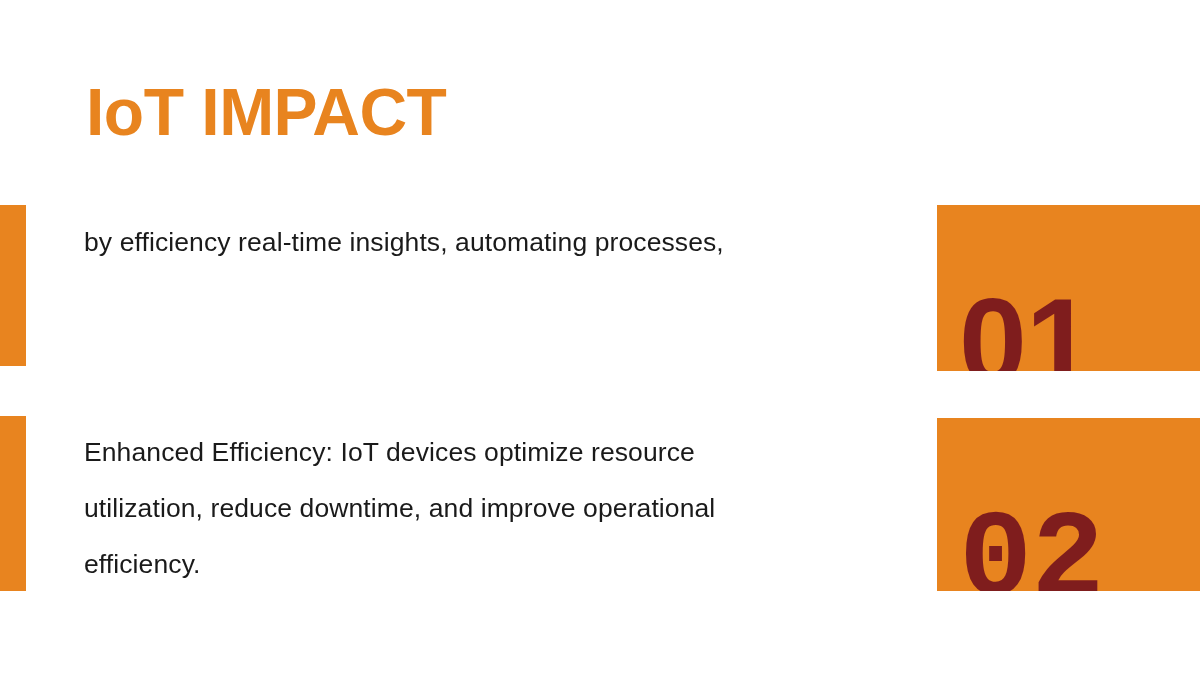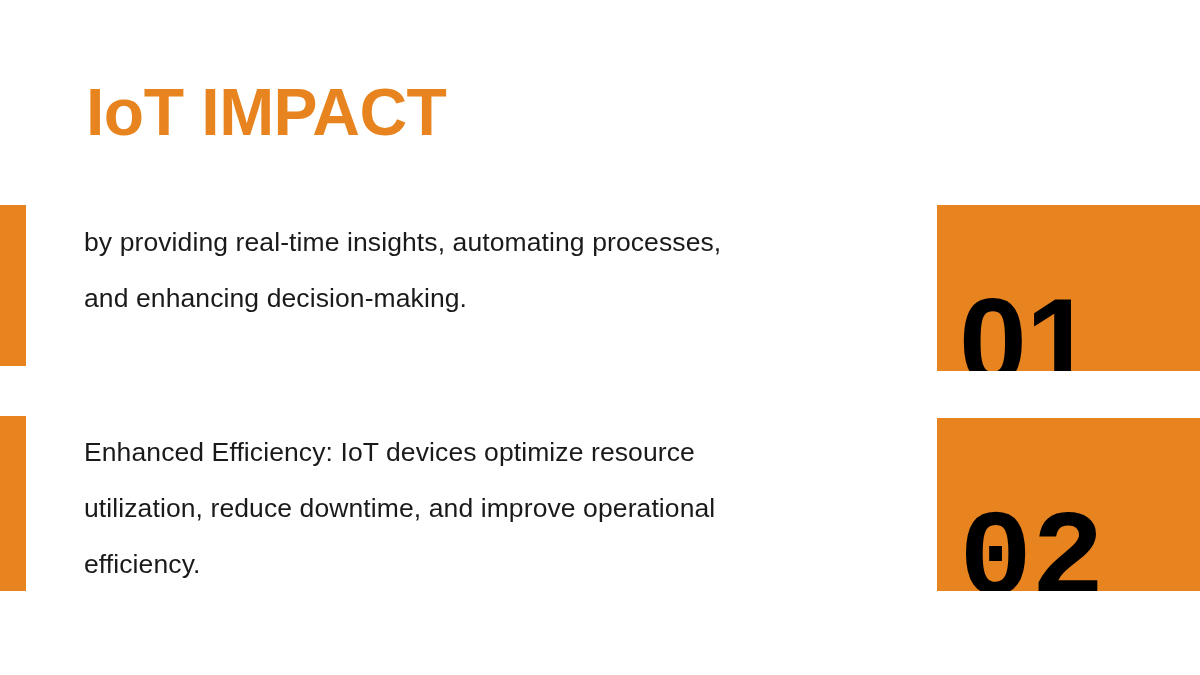--- a/index.html
+++ b/index.html
@@ -65,39 +65,38 @@
     background: #E8841F;
     overflow: hidden;
   }
   .number-card-1 { top: 192px; height: 166px; }
   .number-card-2 { top: 405px; height: 173px; font-family: Liberation Mono, monospace; }
 
   .number-card-label {
     position: absolute;
     left: 22px;
     bottom: -32px;
-    color: #000000;
+    color: #7f1d1d;
     font-size: 122px;
     font-weight: 700;
     line-height: 1;
     letter-spacing: -1px;
   }
 </style>
 </head>
 <body>
 
 <div class="slide">
 
   <div class="slide-title">IoT IMPACT</div>
 
   <div class="accent-bar accent-bar-1"></div>
 
   <div class="body-block body-block-1">
-    <span class="body-line">by providing real-time insights, automating processes,</span>
-    <span class="body-line">and enhancing decision-making.</span>
+    <span class="body-line">by efficiency real-time insights, automating processes,</span>
   </div>
 
   <div class="number-card number-card-1">
     <span class="number-card-label">01</span>
   </div>
 
   <div class="accent-bar accent-bar-2"></div>
 
   <div class="body-block body-block-2">
     <span class="body-line">Enhanced Efficiency: IoT devices optimize resource</span>

